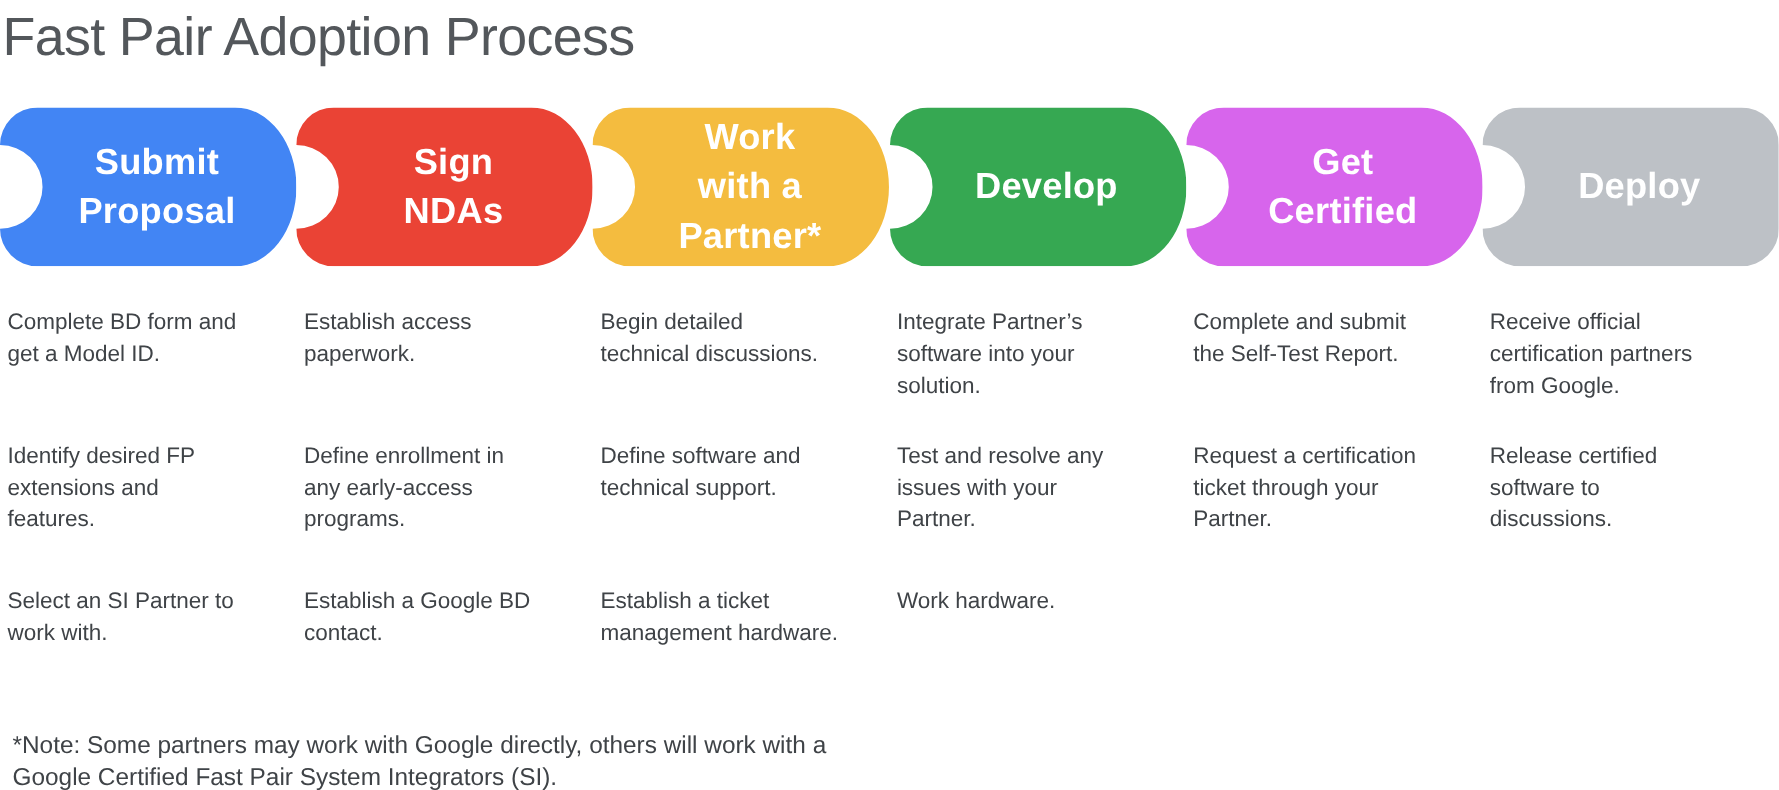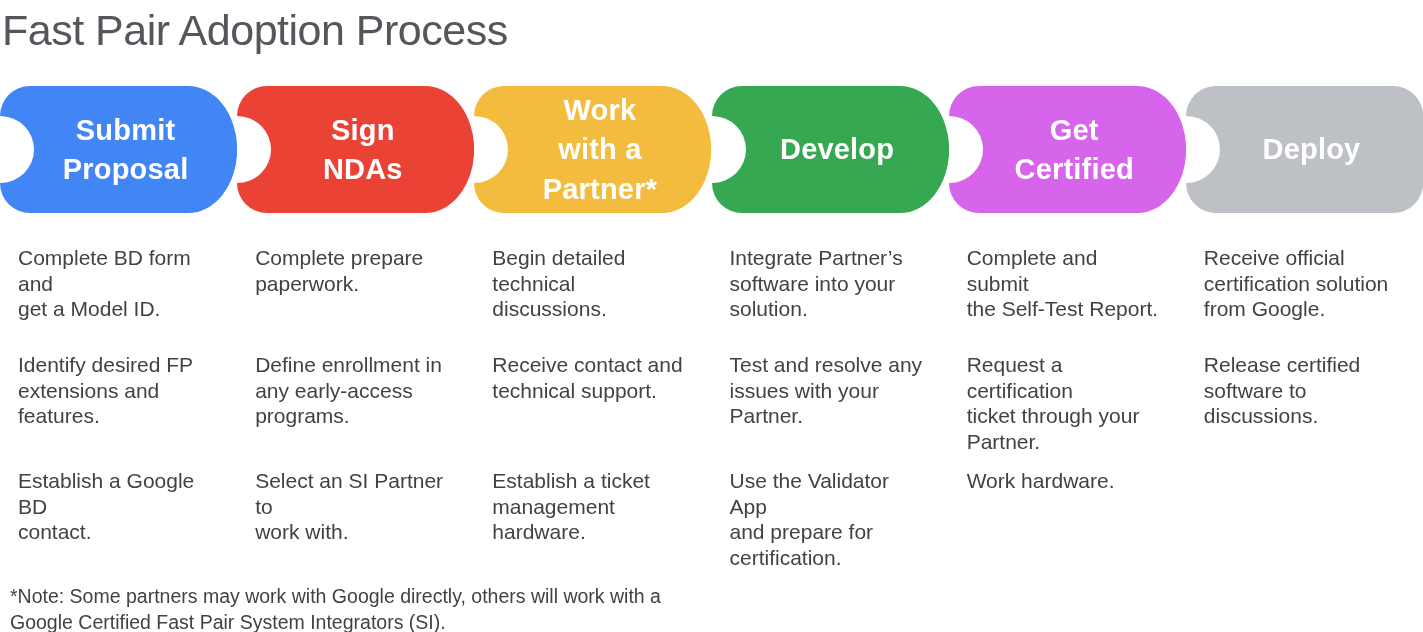--- a/index.html
+++ b/index.html
@@ -50,22 +50,22 @@
     white-space: pre-line;
     letter-spacing: 0.2px;
   }
   .desc-grid {
     display: grid;
     grid-template-columns: repeat(6, 1fr);
     grid-template-rows: 107px 116px 115px;
     margin-top: 32px;
   }
   .desc-cell {
-    padding: 0 22px 0 18px;
-    font-size: 21px;
+    padding: 0 22px 0 6px;
+    font-size: 18px;
     line-height: 25.5px;
     color: #3f4347;
     white-space: pre-line;
   }
   .note {
     margin: 0 0 0 10px;
     font-size: 19.5px;
     line-height: 26px;
     color: #3f4347;
     white-space: pre-line;
@@ -125,59 +125,56 @@
         <path d="M 30 0 H 207 A 30 30 0 0 1 237 30 V 97 A 30 30 0 0 1 207 127 H 30 A 30 30 0 0 1 0 97 A 34 33.5 0 0 0 0 30 A 30 30 0 0 1 30 0 Z" fill="#BDC1C6"></path>
       </svg>
       <div class="stage-label">Deploy</div>
     </div>
 
   </div>
 
   <div class="desc-grid">
     <div class="desc-cell">Complete BD form and
 get a Model ID.</div>
-    <div class="desc-cell">Complete prepare
+    <div class="desc-cell">Establish access
 paperwork.</div>
     <div class="desc-cell">Begin detailed
 technical discussions.</div>
     <div class="desc-cell">Integrate Partner’s
 software into your
 solution.</div>
     <div class="desc-cell">Complete and submit
 the Self-Test Report.</div>
     <div class="desc-cell">Receive official
-certification solution
+certification partners
 from Google.</div>
 
     <div class="desc-cell">Identify desired FP
 extensions and
 features.</div>
     <div class="desc-cell">Define enrollment in
 any early-access
 programs.</div>
-    <div class="desc-cell">Receive contact and
+    <div class="desc-cell">Define software and
 technical support.</div>
     <div class="desc-cell">Test and resolve any
 issues with your
 Partner.</div>
     <div class="desc-cell">Request a certification
 ticket through your
 Partner.</div>
     <div class="desc-cell">Release certified
 software to
 discussions.</div>
 
+    <div class="desc-cell">Select an SI Partner to
+work with.</div>
     <div class="desc-cell">Establish a Google BD
 contact.</div>
-    <div class="desc-cell">Select an SI Partner to
-work with.</div>
     <div class="desc-cell">Establish a ticket
 management hardware.</div>
-    <div class="desc-cell">Use the Validator App
-and prepare for
-certification.</div>
     <div class="desc-cell">Work hardware.</div>
   </div>
 
   <p class="note">*Note: Some partners may work with Google directly, others will work with a
 Google Certified Fast Pair System Integrators (SI).</p>
 
 </div>
 
 </body></html>

